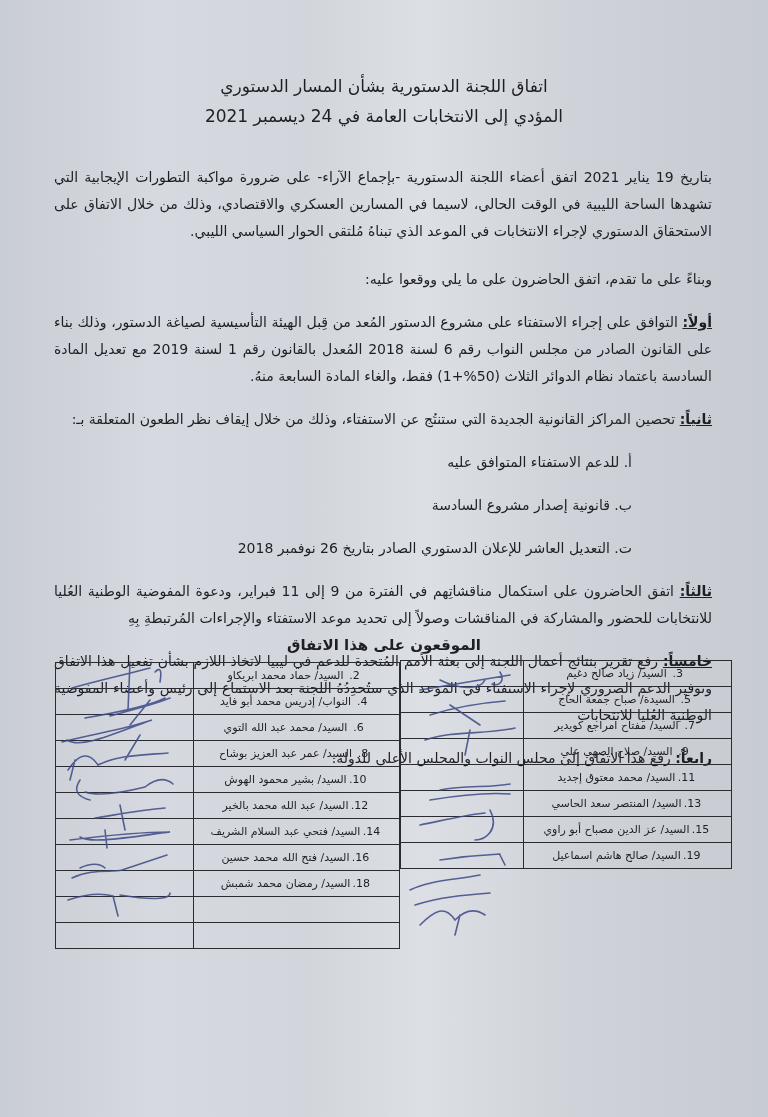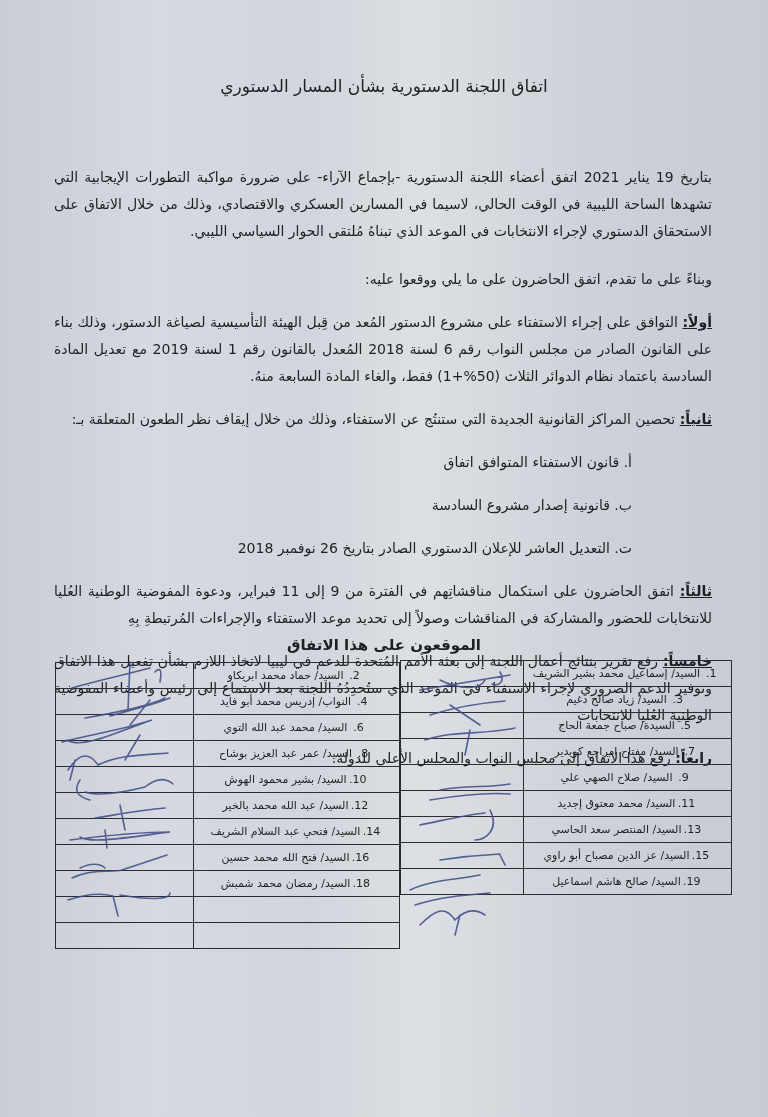--- a/index.html
+++ b/index.html
@@ -42,45 +42,42 @@
   .left-table .sig-cell { width:125px; }
   .num { display:inline-block; width:22px; }
   svg.scribble { position:absolute; pointer-events:none; }
 </style>
 </head>
 <body>
 
 <div class="page">
 
   <div class="title t1">اتفاق اللجنة الدستورية بشأن المسار الدستوري</div>
+  <div class="title t2">المؤدي إلى الانتخابات العامة في 24 ديسمبر 2021</div>
 
   <div class="para" style="top:148px;">
     <p>بتاريخ 19 يناير 2021 اتفق أعضاء اللجنة الدستورية -بإجماع الآراء- على ضرورة مواكبة التطورات الإيجابية التي تشهدها الساحة الليبية في الوقت الحالي، لاسيما في المسارين العسكري والاقتصادي، وذلك من خلال الاتفاق على الاستحقاق الدستوري لإجراء الانتخابات في الموعد الذي تبناهُ مُلتقى الحوار السياسي الليبي.</p>
   </div>
 
   <div class="para" style="top:250px;">
     <p>وبناءً على ما تقدم، اتفق الحاضرون على ما يلي ووقعوا عليه:</p>
     <p><span class="label">أولاً:</span><span> التوافق على إجراء الاستفتاء على مشروع الدستور المُعد من قِبل الهيئة التأسيسية لصياغة الدستور، وذلك بناء على القانون الصادر من مجلس النواب رقم 6 لسنة 2018 المُعدل بالقانون رقم 1 لسنة 2019 مع تعديل المادة السادسة باعتماد نظام الدوائر الثلاث (50%+1) فقط، والغاء المادة السابعة منهُ.</span></p>
     <p><span class="label">ثانياً:</span><span> تحصين المراكز القانونية الجديدة التي ستنتُج عن الاستفتاء، وذلك من خلال إيقاف نظر الطعون المتعلقة بـ:</span></p>
-    <p class="sub">أ.   قانون الاستفتاء المتوافق اتفاق</p>
+    <p class="sub">أ.   للدعم الاستفتاء المتوافق عليه</p>
     <p class="sub">ب.   قانونية إصدار مشروع السادسة</p>
     <p class="sub">ت.   التعديل العاشر للإعلان الدستوري الصادر بتاريخ 26 نوفمبر 2018</p>
     <p><span class="label">ثالثاً:</span><span> اتفق الحاضرون على استكمال مناقشاتِهم في الفترة من 9 إلى 11 فبراير، ودعوة المفوضية الوطنية العُليا للانتخابات للحضور والمشاركة في المناقشات وصولاً إلى تحديد موعد الاستفتاء والإجراءات المُرتبطةِ بِهِ</span></p>
     <p><span class="label">خامساً:</span><span> رفع تقرير بنتائج أعمال اللجنة إلى بعثة الأمم المُتحدة للدعم في ليبيا لاتخاذ اللازم بشأن تفعيل هذا الاتفاق وتوفير الدعم الضروري لإجراء الاستفتاء في الموعد الذي ستُحدِدُهُ اللجنة بعد الاستماع إلى رئيس وأعضاء المفوضية الوطنية العُليا للانتخابات</span></p>
     <p><span class="label">رابعاً:</span><span> رفع هذا الاتفاق إلى مجلس النواب والمجلس الأعلى للدولة.</span></p>
   </div>
 
   <div class="sig-title">الموقعون على هذا الاتفاق</div>
 
   <table class="sigs right-table">
     <tbody>
-      <tr>
-          <td class="name-cell"><span class="num">1.</span><span>السيد/ إسماعيل محمد بشير الشريف</span></td>
-          <td class="sig-cell"></td>
-        </tr>
       <tr>
           <td class="name-cell"><span class="num">3.</span><span>السيد/ زياد صالح دغيم</span></td>
           <td class="sig-cell"></td>
         </tr>
       <tr>
           <td class="name-cell"><span class="num">5.</span><span>السيدة/ صباح جمعة الحاج</span></td>
           <td class="sig-cell"></td>
         </tr>
       <tr>
           <td class="name-cell"><span class="num">7.</span><span>السيد/ مفتاح امراجع كويدير</span></td>

